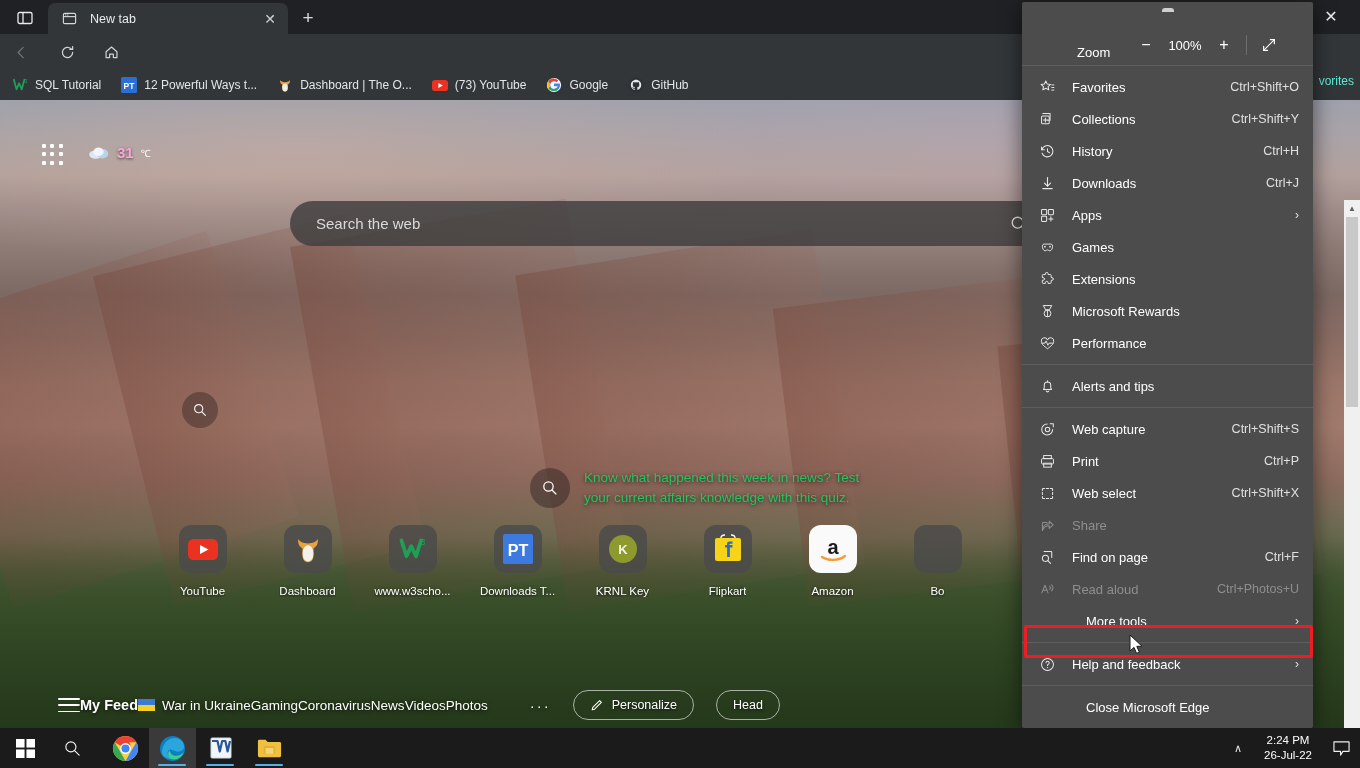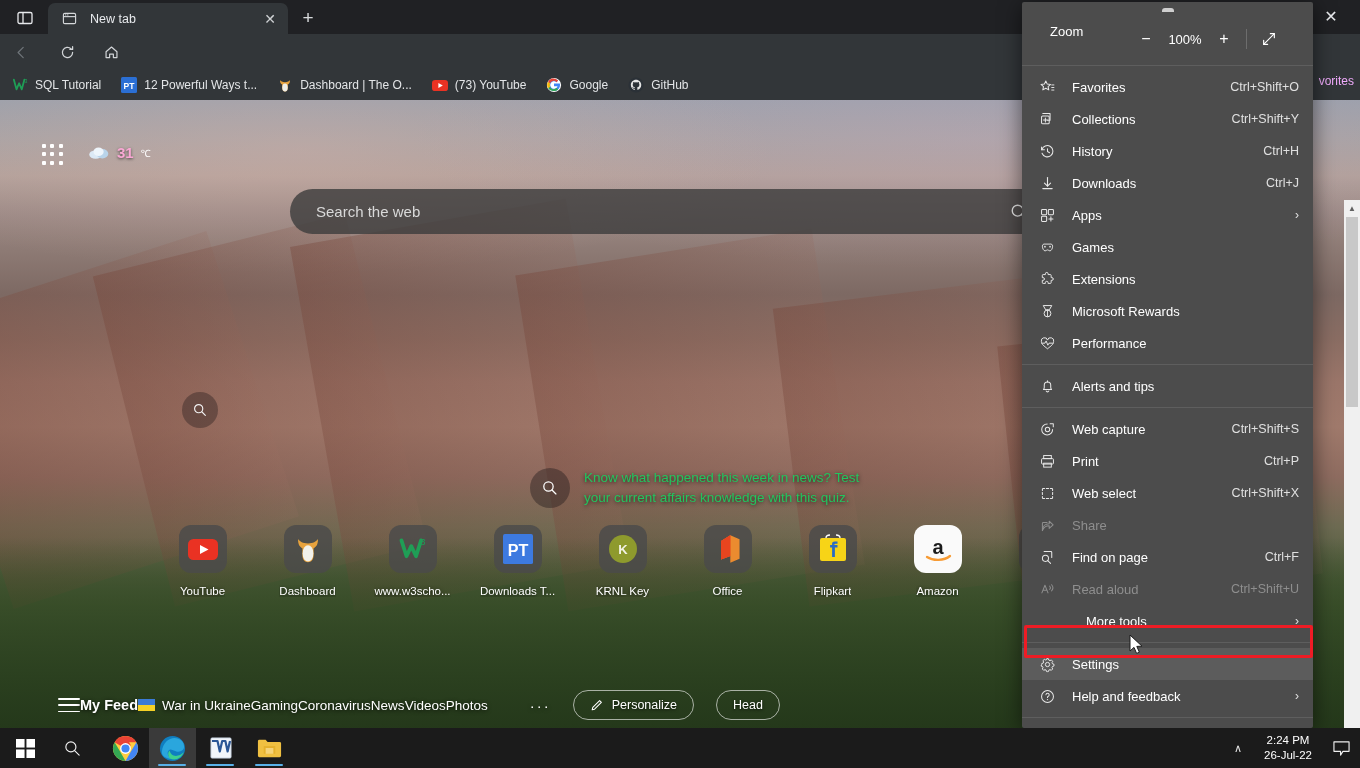--- a/index.html
+++ b/index.html
@@ -42,21 +42,21 @@
      background:#4a4f53; border-radius:4px; color:#e8eaed; font-size:16px; letter-spacing:1px; }
 
   
   .bookmarks { position:absolute; left:0; top:70px; width:1360px; height:30px;
      background:#323639; display:flex; align-items:center; }
   .bm { display:flex; align-items:center; height:24px; padding:0 8px; margin-left:4px; border-radius:4px; }
   .bm-ico { width:16px; height:16px; display:flex; align-items:center; justify-content:center;
      margin-right:7px; flex-shrink:0; }
   .bm-label { color:#e3e5e7; font-size:12px; white-space:nowrap; }
   .bm-right { position:absolute; right:6px; top:4px; display:flex; align-items:center; }
-  .bm-right .bm-label { color:#f0abfc; }
+  .bm-right .bm-label { color:#5eead4; }
 
   
   .ntp { position:absolute; left:0; top:100px; width:1360px; height:628px; overflow:hidden; }
   .ntp-bg { position:absolute; inset:0;
      background:
        radial-gradient(ellipse 50% 28% at 22% 8%, rgba(220,180,170,.35), transparent 70%),
        radial-gradient(ellipse 60% 30% at 72% 6%, rgba(200,170,190,.30), transparent 70%),
        linear-gradient(180deg,
          #9aa0ab 0%, #a6a2a4 6%, #b1a09a 12%, #9c8a86 18%,
          #8d7a74 24%, #7d6963 31%, #8a6d63 38%, #9b766a 45%,
@@ -68,21 +68,21 @@
   .veg { position:absolute; left:0; right:0; bottom:0; height:190px;
      background:linear-gradient(180deg, rgba(58,78,40,0) 0%, rgba(52,74,36,.75) 35%, rgba(36,56,26,.95) 100%); }
 
   .ntp-apps-grid { position:absolute; left:42px; top:44px; width:22px; height:22px;
      display:grid; grid-template-columns:repeat(3,1fr); grid-template-rows:repeat(3,1fr); gap:3px; }
   .ntp-apps-grid i { display:block; width:4px; height:4px; background:#fff; border-radius:1px; }
   .ntp-weather { position:absolute; left:88px; top:44px; display:flex; align-items:center; gap:7px; }
   .ntp-weather .t { color:#f9a8d4; font-size:15px; font-weight:bold; text-shadow:0 1px 3px rgba(0,0,0,.6); }
   .ntp-weather .u { color:#fff; font-size:10px; vertical-align:super; }
 
-  .ntp-search { position:absolute; left:290px; top:89px; width:760px; height:45px;
+  .ntp-search { position:absolute; left:290px; top:101px; width:760px; height:45px;
      background:rgba(60,60,60,.80); border-radius:24px; display:flex; align-items:center; }
   .ntp-search .ph { margin-left:26px; color:#d9d9d9; font-size:15px; }
   .ntp-search .icons { margin-left:auto; display:flex; align-items:center; gap:16px; margin-right:22px; color:#e2e2e2; }
 
   .quiz-card { position:absolute; left:530px; top:368px; width:330px; display:flex; gap:14px; }
   .quiz-icon { width:40px; height:40px; border-radius:50%; background:rgba(40,30,30,.45);
      display:flex; align-items:center; justify-content:center; flex-shrink:0; }
   .quiz-text { color:#22c55e; font-size:13.5px; line-height:20px; text-shadow:0 1px 4px rgba(0,0,0,.75); }
   .mini-orb { position:absolute; left:182px; top:292px; width:36px; height:36px; border-radius:50%;
      background:rgba(40,30,30,.4); display:flex; align-items:center; justify-content:center; }
@@ -111,21 +111,21 @@
   .ps-arrow { width:16px; height:17px; display:flex; align-items:center; justify-content:center;
      color:#606060; font-size:8px; }
   .ps-thumb { position:absolute; left:2px; top:17px; width:12px; height:190px; background:#c8c8c8; border-radius:0; }
 
   
   .menu { position:absolute; left:1022px; top:2px; width:291px; height:726px;
      background:#4c4c4c; box-shadow:0 4px 22px rgba(0,0,0,.55); font-size:13px; color:#fff;
      border-radius:2px; }
   .menu-grip { height:22px; display:flex; align-items:flex-start; justify-content:center; padding-top:6px; }
   .menu-grip i { width:12px; height:4px; background:#cfcfcf; border-radius:3px 3px 0 0; }
-  .zoom-row { height:36px; display:flex; align-items:flex-start; padding:0 28px; }
+  .zoom-row { height:36px; display:flex; align-items:flex-end; padding:0 28px;margin-left:27px; }
   .zoom-row .lbl { font-size:13px; color:#fff; }
   .zoom-ctrl { margin-left:auto; display:flex; align-items:center; gap:0; }
   .zbtn { width:32px; height:30px; display:flex; align-items:center; justify-content:center;
      color:#fff; font-size:16px; }
   .zval { width:46px; text-align:center; font-size:13px; color:#fff; }
   .zdiv { width:1px; height:20px; background:#6d6d6d; margin:0 6px; }
   .menu-sep { height:1px; background:#5e5e5e; margin:5px 0; }
   .mi { height:32px; display:flex; align-items:center; padding:0 14px; position:relative; }
   .mi .ico { width:22px; height:20px; display:flex; align-items:center; justify-content:center;
      color:#e8e8e8; flex-shrink:0; }
@@ -393,30 +393,20 @@
           <div class="sc-tile">
             <svg width="32" height="32" viewBox="0 0 32 32">
                 <circle cx="16" cy="16" r="14" fill="#8e9a2d"></circle>
                 <text x="16" y="21" font-size="13" font-weight="bold" fill="#f2f2e4" text-anchor="middle" font-family="Liberation Sans, sans-serif">K</text>
               </svg>
           </div>
           <div class="sc-label">KRNL Key</div>
         </div>
         <div class="shortcut">
           <div class="sc-tile">
-            <svg width="28" height="30" viewBox="0 0 24 26">
-                <path d="M14 1 L22 4.5 L22 21.5 L14 25 L14 19 L6 22 L6 6 Z" fill="#eb8b2f"></path>
-                <path d="M14 1 L6 6 L6 22 L14 19 Z" fill="#e8451f"></path>
-                <path d="M6 6 L14 1 L14 19 L6 22 Z" fill="#e8451f"></path>
-              </svg>
-          </div>
-          <div class="sc-label">Office</div>
-        </div>
-        <div class="shortcut">
-          <div class="sc-tile">
             <svg width="30" height="30" viewBox="0 0 30 30">
                 <rect x="2" y="4" width="26" height="23" rx="2" fill="#f7d417"></rect>
                 <path d="M8 4 C8 1.8 10 1 12 1 M22 4 C22 1.8 20 1 18 1" fill="none" stroke="#fff" stroke-width="1.3"></path>
                 <path d="M14.5 11 h5 v2.6 h-2.6 v9.4 h-2.8 v-9.4 h-2 v-2.6 h2 v-1.2 c0-1.6 1.1-2.4 2.6-2.4 h2.8 v2.4 h-2.1 c-.6 0-.9.3-.9.9 z" fill="#2a6cc4"></path>
               </svg>
           </div>
           <div class="sc-label">Flipkart</div>
         </div>
         <div class="shortcut">
           <div class="sc-tile" style="background:#fafafa">
@@ -694,39 +684,30 @@
     </div>
 
     <div class="mi disabled">
       <span class="ico">
         <svg width="17" height="17" viewBox="0 0 20 20">
             <path d="M3.4 14 L7 5 L10.6 14 M4.8 11 H9.2" fill="none" stroke="currentColor" stroke-width="1.2" stroke-linecap="round" stroke-linejoin="round"></path>
             <path d="M12.6 6 a3 3 0 0 1 0 4 M14.8 4.4 a5.4 5.4 0 0 1 0 7.2" fill="none" stroke="currentColor" stroke-width="1.2" stroke-linecap="round"></path>
           </svg>
       </span>
       <span class="txt">Read aloud</span>
-      <span class="sc">Ctrl+Shift+U</span>
+      <span class="sc">Ctrl+Photos+U</span>
     </div>
 
     <div class="mi noicon">
       <span class="txt">More tools</span>
       <span class="chev">›</span>
     </div>
 
     <div class="menu-sep"></div>
 
-    <div class="mi highlight">
-      <span class="ico">
-        <svg width="17" height="17" viewBox="0 0 20 20">
-            <path d="M10 3.1 l1.1.1.5 1.7 1.3.55 1.6-.8.8.8.8.8-.8 1.6.55 1.3 1.7.5.1 1.1-.1 1.1-1.7.5-.55 1.3.8 1.6-1.6 1.6-1.6-.8-1.3.55-.5 1.7-1.1.1-1.1-.1-.5-1.7-1.3-.55-1.6.8-1.6-1.6.8-1.6-.55-1.3-1.7-.5L3.1 10l.1-1.1 1.7-.5.55-1.3-.8-1.6 1.6-1.6 1.6.8 1.3-.55.5-1.7z" fill="none" stroke="currentColor" stroke-width="1.15" stroke-linejoin="round"></path>
-            <circle cx="10" cy="10" r="2.5" fill="none" stroke="currentColor" stroke-width="1.15"></circle>
-          </svg>
-      </span>
-      <span class="txt">Settings</span>
-    </div>
 
     <div class="mi">
       <span class="ico">
         <svg width="17" height="17" viewBox="0 0 20 20">
             <circle cx="10" cy="10" r="7" fill="none" stroke="currentColor" stroke-width="1.2"></circle>
             <path d="M8.2 8 a1.9 1.9 0 1 1 2.4 2 c-.5.25-.6.6-.6 1.1" fill="none" stroke="currentColor" stroke-width="1.2" stroke-linecap="round"></path>
             <circle cx="10" cy="13.6" r=".8" fill="currentColor"></circle>
           </svg>
       </span>
       <span class="txt">Help and feedback</span>

